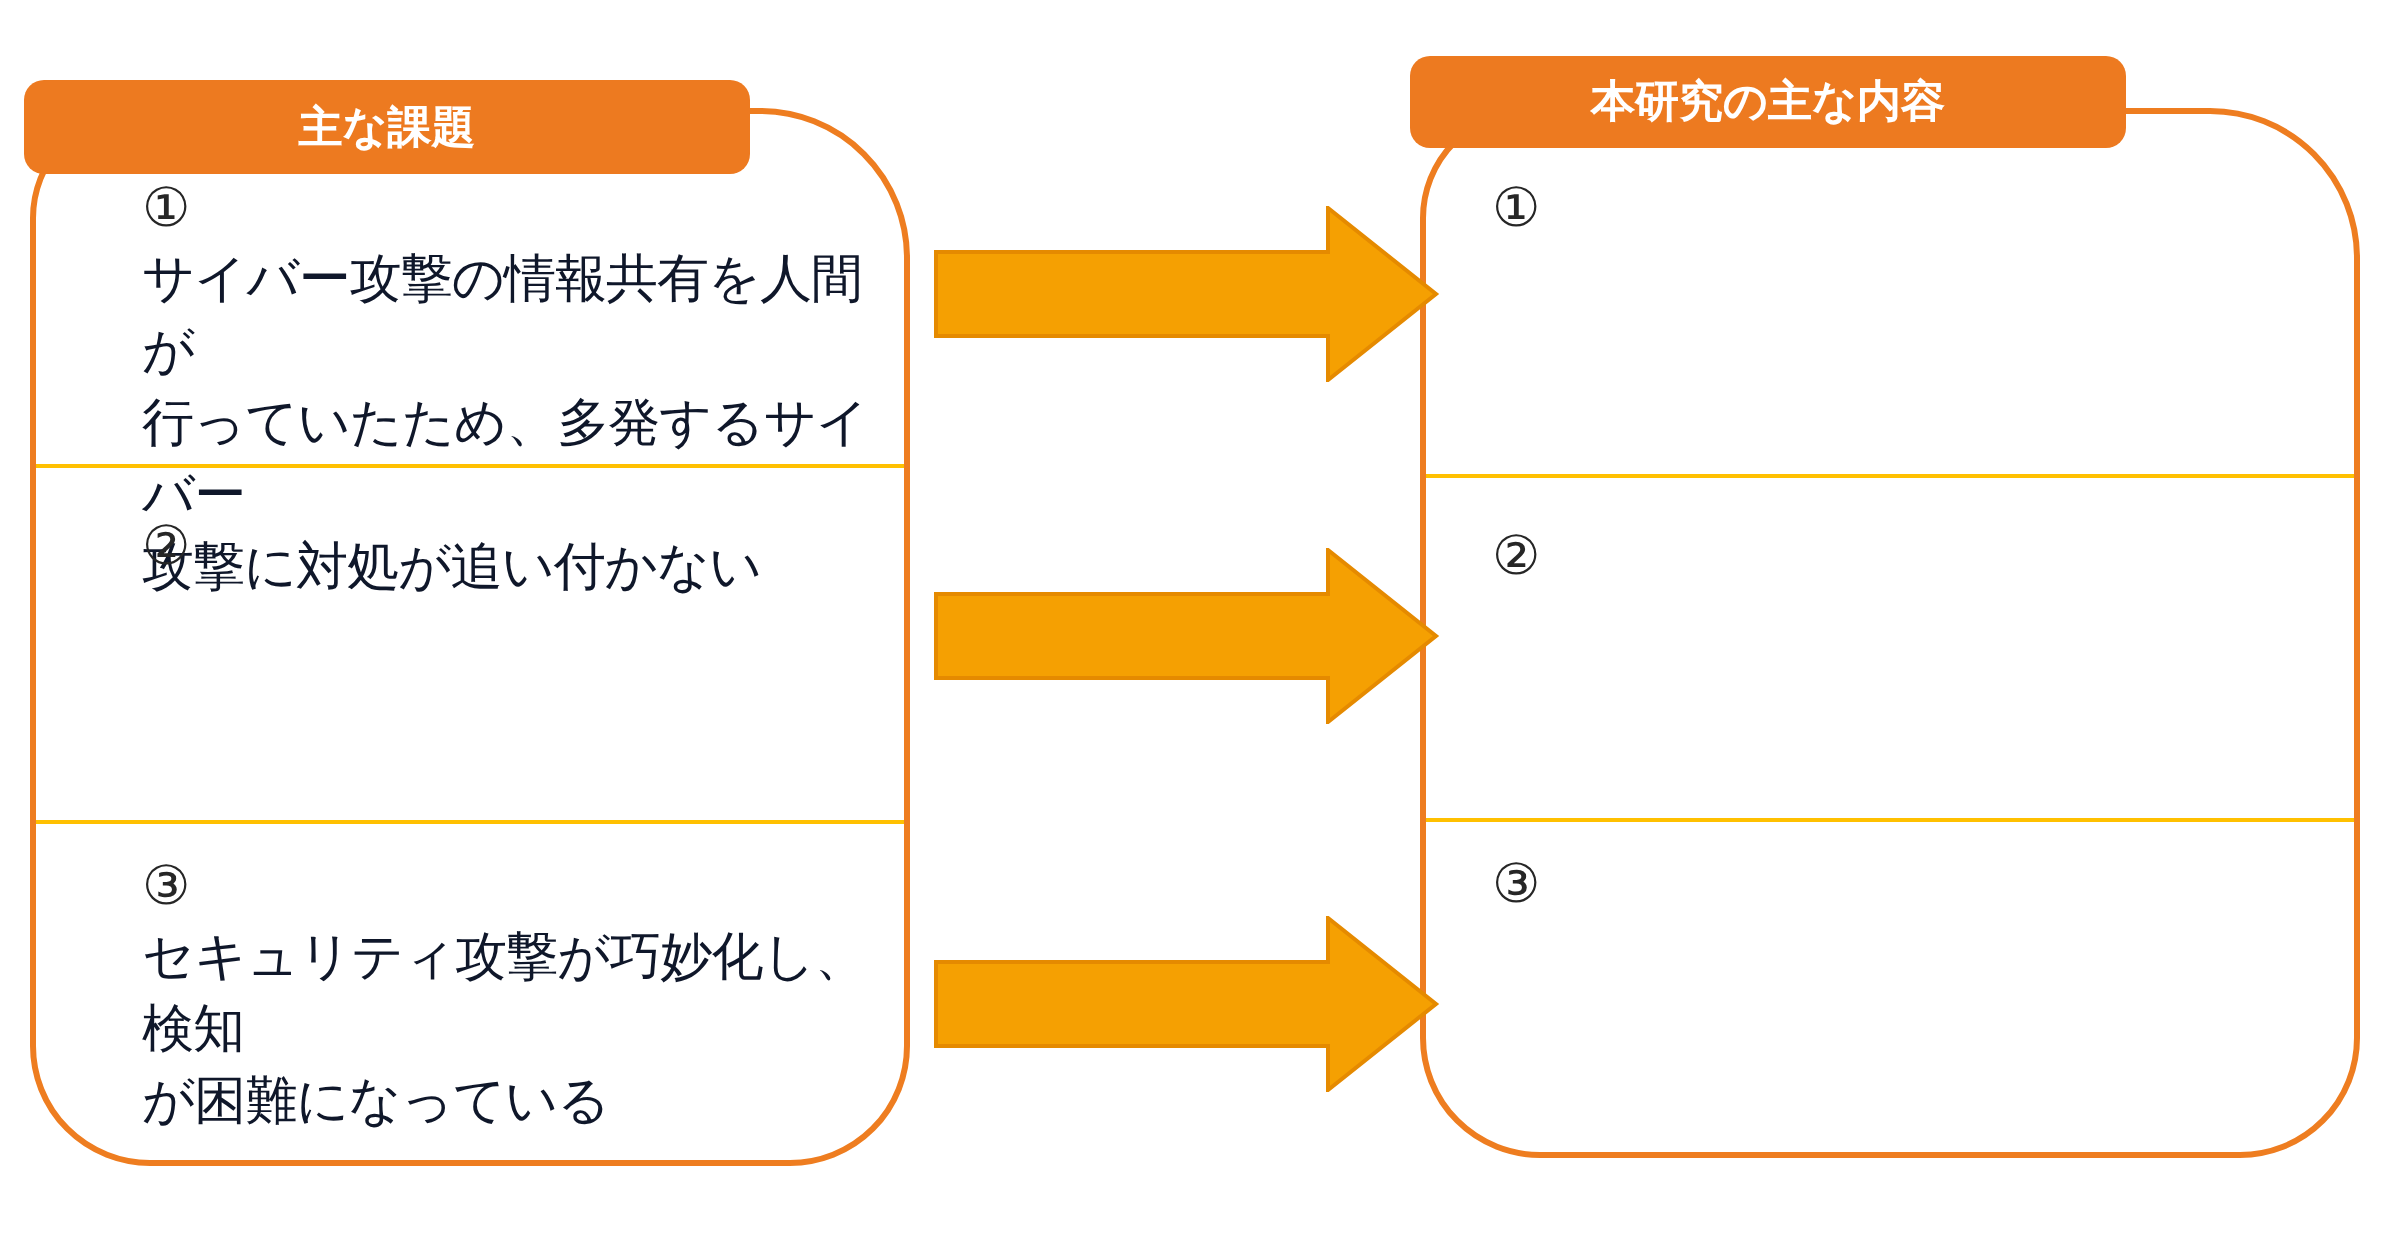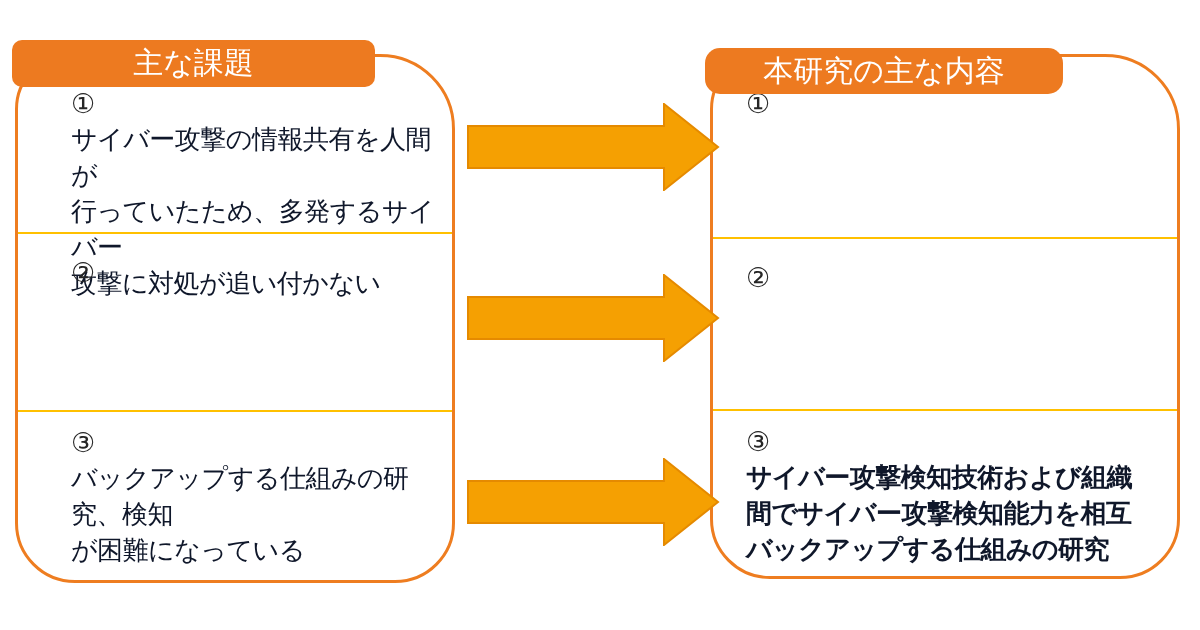--- a/index.html
+++ b/index.html
@@ -9,25 +9,25 @@
   }
   .panel {
     position:absolute; background:#ffffff; border:3px solid #EE7D20;
     box-sizing:border-box; overflow:hidden; z-index:1;
     display:flex; flex-direction:column;
   }
   .panel-left  { left:15px;  top:54px; width:440px; height:529px; border-radius:55px 75px 60px 60px; }
   .panel-right { left:710px; top:54px; width:470px; height:525px; border-radius:55px 75px 60px 60px; }
   .header-tab {
     position:absolute; background:#ED7A20; border-radius:10px; z-index:2;
-    color:#ffffff; font-weight:normal; font-size:30px;
+    color:#ffffff; font-weight:bold; font-size:22px;
     display:flex; align-items:center; justify-content:center;
   }
   .header-left  { left:12px;  top:40px; width:363px; height:47px; }
-  .header-right { left:705px; top:48px; width:358px; height:46px;border-radius:15px; }
+  .header-right { left:705px; top:28px; width:358px; height:46px; }
   .section { box-sizing:border-box; flex:0 0 auto; }
   .section.divided { border-bottom:2px solid #FFC000; }
   .panel-left  .section { padding-left:53px; padding-right:8px; }
   .panel-right .section { padding-left:33px; padding-right:6px; }
   .sec-1 { padding-top:30px; }
   .sec-2 { padding-top:22px; }
   .sec-3 { padding-top:14px; }
   .panel-left  .sec-1 { height:177px; }
   .panel-left  .sec-2 { height:178px; }
   .panel-right .sec-1 { height:182px; }
@@ -61,37 +61,34 @@
       <span class="num">①</span>
       <div class="txt">サイバー攻撃の情報共有を人間が
 行っていたため、多発するサイバー
 攻撃に対処が追い付かない</div>
     </div>
     <div class="section sec-2 divided">
       <span class="num">②</span>
     </div>
     <div class="section sec-3">
       <span class="num">③</span>
-      <div class="txt">バックアップする仕組みの研究、検知
+      <div class="txt">セキュリティ攻撃が巧妙化し、検知
 が困難になっている</div>
     </div>
   </div>
 
   <div class="panel panel-right">
     <div class="section sec-1 divided">
       <span class="num">①</span>
     </div>
     <div class="section sec-2 divided">
       <span class="num">②</span>
     </div>
     <div class="section sec-3">
       <span class="num">③</span>
-      <div class="txt">サイバー攻撃検知技術および組織
-間でサイバー攻撃検知能力を相互
-バックアップする仕組みの研究</div>
     </div>
   </div>
 
   <svg class="arrow arrow-1" viewBox="0 0 253 88">
     <polygon points="1,23 197,23 197,1 251,44 197,87 197,65 1,65" stroke-width="2" fill="#F5A002" stroke="#E58A00"></polygon>
   </svg>
   <svg class="arrow arrow-2" viewBox="0 0 253 88">
     <polygon points="1,23 197,23 197,1 251,44 197,87 197,65 1,65" stroke-width="2" fill="#F5A002" stroke="#E58A00"></polygon>
   </svg>
   <svg class="arrow arrow-3" viewBox="0 0 253 88">

